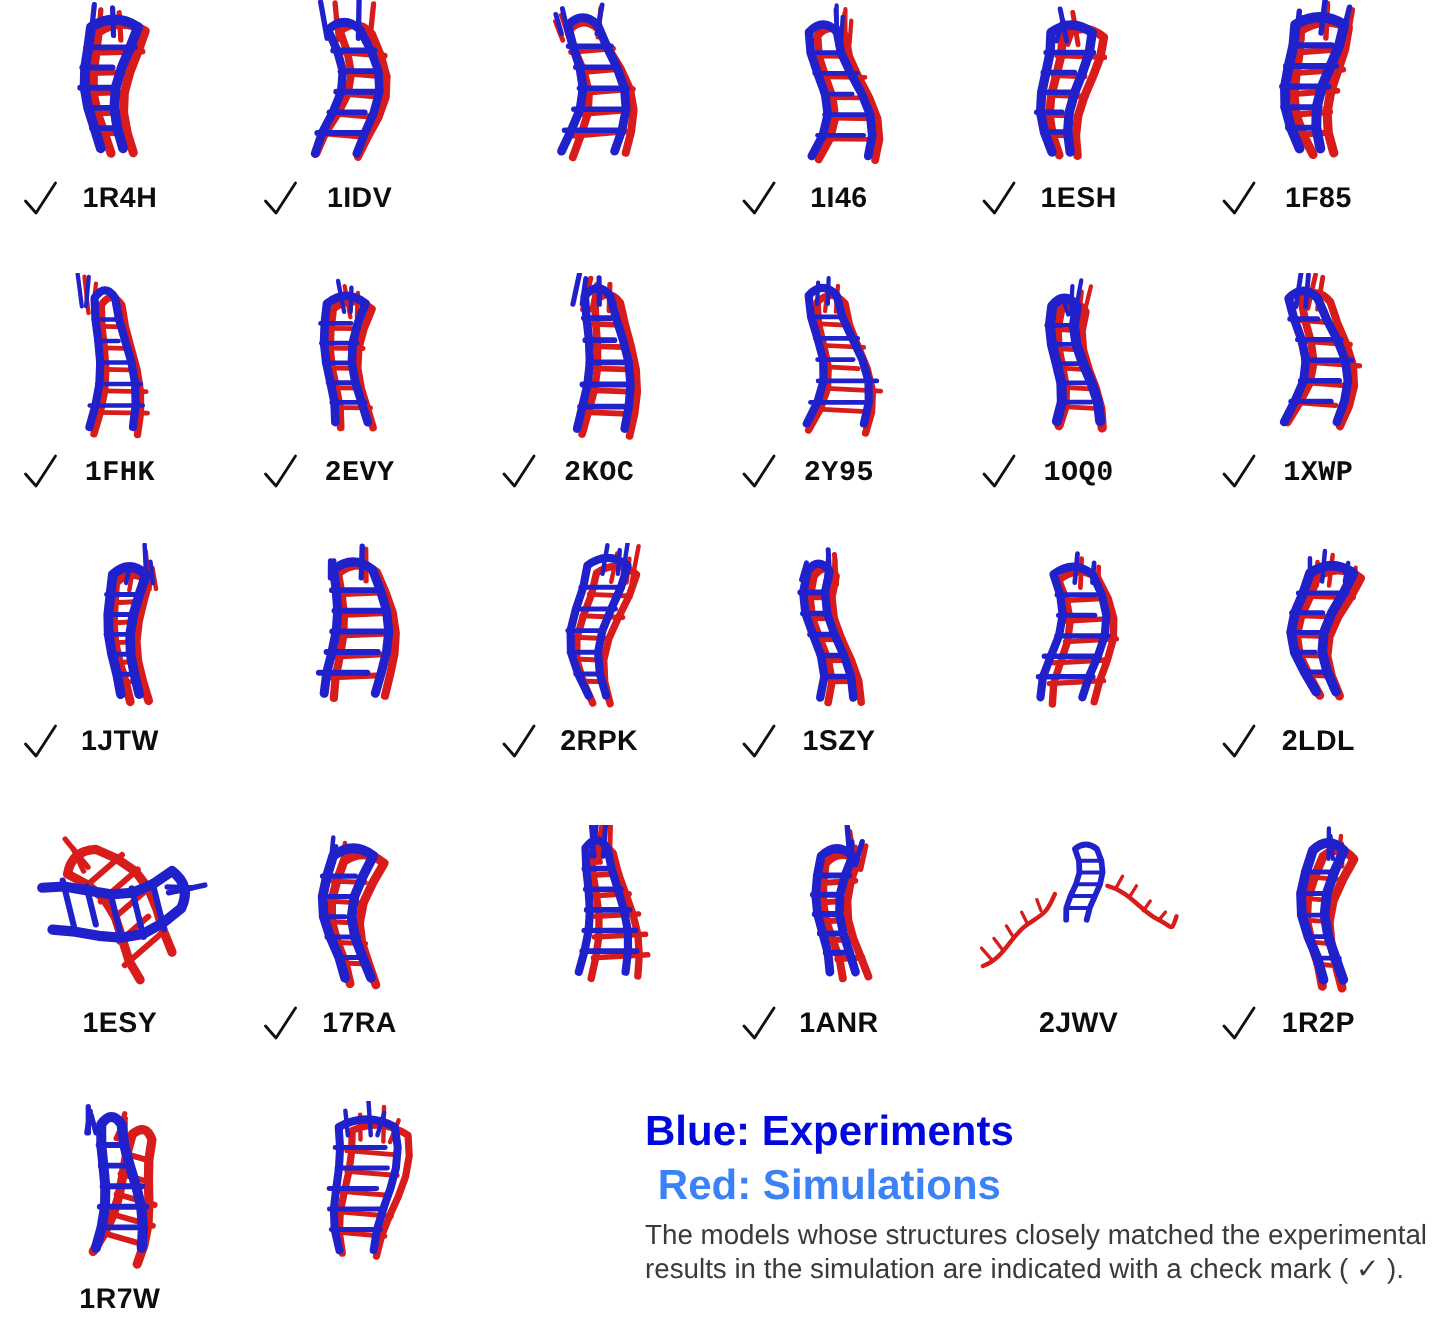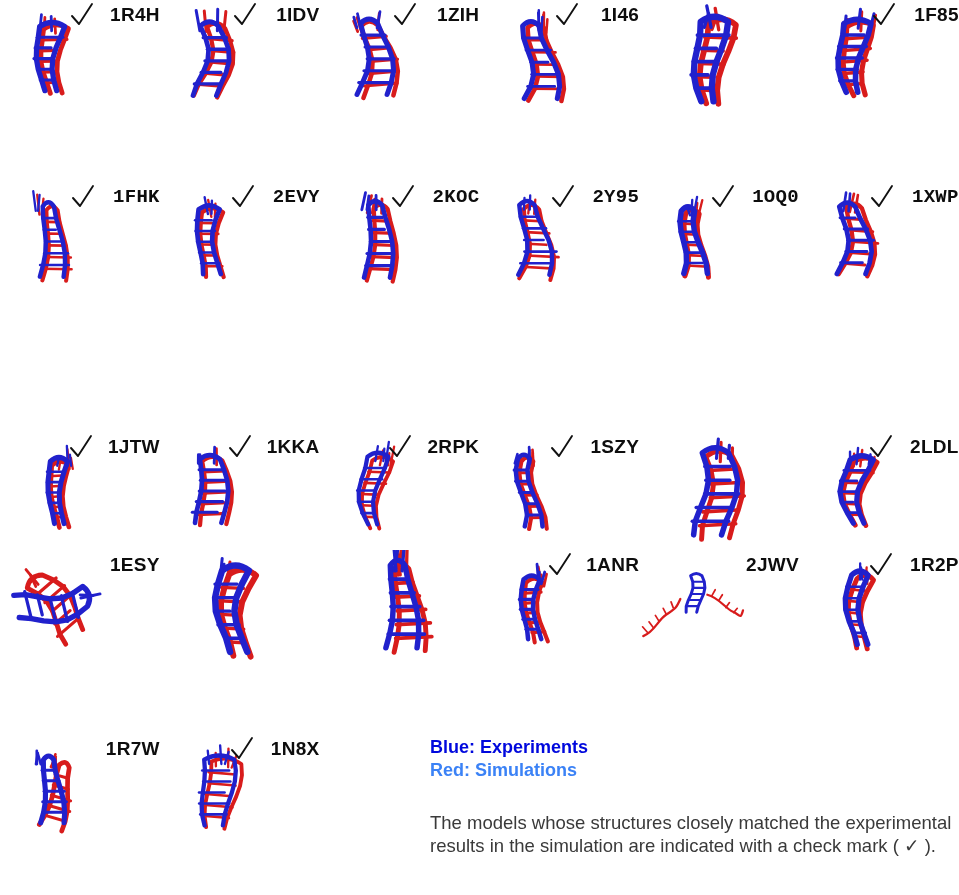--- a/index.html
+++ b/index.html
@@ -7,41 +7,41 @@
     position:relative;
     width:959px;height:895px;
     background:#ffffff;
     font-family:"Liberation Sans", sans-serif;
     overflow:hidden;
   }
   .grid{position:absolute;top:0;left:0;width:959px;}
   .row{display:flex;width:959px;}
   .cell{
     flex:0 0 159.8px;
-    display:flex;flex-direction:row;align-items:stretch;
+    display:flex;flex-direction:column;align-items:stretch;
   }
   .structure{width:100%;height:118px;display:block;}
   .label-row{
     position:relative;
     height:30px;
     display:flex;justify-content:center;align-items:center;
   }
   .check{
     position:absolute;
     left:calc(50% - 66px);
     top:1px;
     width:26px;height:26px;
     stroke:#111;fill:none;stroke-width:1.9;stroke-linecap:round;stroke-linejoin:round;
   }
   .pdb{
     font-size:19px;font-weight:bold;color:#0d0d0d;letter-spacing:0.3px;
   }
   .legend{
     position:absolute;left:430px;top:736px;
-    font-size:18px;font-weight:bold;line-height:1.28;
+    font-size:28px;font-weight:bold;line-height:1.28;text-align:center;
   }
   .caption{
     position:absolute;left:430px;top:812px;width:532px;
     font-size:18.5px;color:#3a3a3a;line-height:1.22;
   }
 </style>
 </head>
 <body>
 
 <div class="figure">
@@ -125,26 +125,20 @@
               <line x1="49.45171699281097" y1="94.12682829300563" x2="91.79162363676087" y2="94.12682829300563" stroke-width="3.9668072616681456"></line>
               <line x1="56.17843753566111" y1="78.95945940477154" x2="93.5978968660387" y2="78.95945940477154" stroke-width="3.9668072616681456"></line>
               <line x1="60.2593826040715" y1="63.79209051653743" x2="94.93746305235715" y2="63.79209051653743" stroke-width="3.9668072616681456"></line>
               <line x1="57.58337365600581" y1="48.624721628303334" x2="84.92448039687112" y2="48.624721628303334" stroke-width="3.9668072616681456"></line>
               <line x1="52.34420941000832" y1="33.457352740069226" x2="83.121538073136" y2="33.457352740069226" stroke-width="3.9668072616681456"></line>
               <line x1="52.21372482836247" y1="24.28998385183513" x2="47.887725927904256" y2="6.22491061501205" stroke-width="3.570126535501331"></line>
               <line x1="72.89932557199151" y1="24.28998385183513" x2="76.62315166139976" y2="3.602311110123992" stroke-width="3.570126535501331"></line>
               <line x1="47.22040613185615" y1="24.28998385183513" x2="43.191479914858945" y2="10.41800688020885" stroke-width="3.570126535501331"></line>
             </g>
           </svg>
-    <div class="label-row">
-      <svg class="check" viewBox="0 0 26 26">
-        <path d="M3 15 L10 23 L23 3"></path>
-      </svg>
-      <span class="pdb">1ZIH</span>
-    </div>
   </div>
         <div class="cell">
     <svg class="structure" viewBox="0 0 150 128">
             <g stroke="#d81c1c" fill="none" stroke-linecap="round" stroke-linejoin="round" transform="translate(5.6 2.7) rotate(0.7 75 64)">
               <path d="M 55.8 112.8 L 63.8 97.9 L 67.4 82.9 L 65.4 68.0 L 60.0 53.0 L 55.0 38.1 L 53.8 23.2 Q 64.0 12.2 74.1 23.2 L 76.9 38.1 L 83.9 53.0 L 92.0 68.0 L 98.0 82.9 L 99.5 97.9 L 96.6 112.8" stroke-width="5.666806783154607"></path>
               <line x1="59.972957739993156" y1="97.88292771546791" x2="93.34768413284417" y2="97.88292771546791" stroke-width="3.4261721455026417"></line>
               <line x1="65.00106026476524" y1="82.93814197493097" x2="96.74610888729461" y2="82.93814197493097" stroke-width="3.4261721455026417"></line>
               <line x1="63.80499254840299" y1="67.99335623439401" x2="85.03067237990761" y2="67.99335623439401" stroke-width="3.4261721455026417"></line>
               <line x1="57.91642811924873" y1="53.04857049385707" x2="88.58357779476381" y2="53.04857049385707" stroke-width="3.4261721455026417"></line>
               <line x1="53.88050420118737" y1="38.10378475332011" x2="78.14454914359493" y2="38.10378475332011" stroke-width="3.4261721455026417"></line>
@@ -187,20 +181,26 @@
               <path d="M 55.9 109.9 L 50.5 95.5 L 47.7 81.1 L 48.5 66.8 L 51.6 52.4 L 54.6 38.0 L 55.2 23.6 Q 70.1 12.6 85.0 23.6 L 82.9 38.0 L 78.0 52.4 L 72.4 66.8 L 68.4 81.1 L 67.3 95.5 L 69.1 109.9" stroke-width="6.812022789940238"></path>
               <line x1="49.72099136951996" y1="95.53097413325061" x2="67.40835440991856" y2="95.53097413325061" stroke-width="3.9981938699260353"></line>
               <line x1="44.887545250177936" y1="81.14934253754716" x2="63.08765326069129" y2="81.14934253754716" stroke-width="3.9981938699260353"></line>
               <line x1="47.26983272989564" y1="66.76771094184369" x2="73.71418636501443" y2="66.76771094184369" stroke-width="3.9981938699260353"></line>
               <line x1="49.636054231572395" y1="52.38607934614023" x2="72.16511281906645" y2="52.38607934614023" stroke-width="3.9981938699260353"></line>
               <line x1="51.698736233919625" y1="38.00444775043675" x2="85.88743781977232" y2="38.00444775043675" stroke-width="3.9981938699260353"></line>
               <line x1="59.17859293764782" y1="29.6228161547333" x2="63.82851564569724" y2="14.83819897659123" stroke-width="3.5983744829334317"></line>
               <line x1="66.5242579994942" y1="29.6228161547333" x2="61.868822483460875" y2="6.472742693498731" stroke-width="3.5983744829334317"></line>
             </g>
           </svg>
+    <div class="label-row">
+      <svg class="check" viewBox="0 0 26 26">
+        <path d="M3 15 L10 23 L23 3"></path>
+      </svg>
+      <span class="pdb">1ESH</span>
+    </div>
   </div>
         <div class="cell">
     <svg class="structure" viewBox="0 0 150 128">
             <g stroke="#d81c1c" fill="none" stroke-linecap="round" stroke-linejoin="round" transform="translate(6.5 3.5) rotate(-4.3 75 64)">
               <path d="M 61.4 107.3 L 55.2 92.4 L 51.2 77.5 L 50.9 62.6 L 53.6 47.7 L 57.0 32.8 L 58.3 17.9 Q 76.0 6.9 93.7 17.9 L 90.0 32.8 L 83.8 47.7 L 77.6 62.6 L 73.8 77.5 L 73.5 92.4 L 76.4 107.3" stroke-width="6.6486585225909955"></path>
               <line x1="53.0852968945752" y1="92.41432473963748" x2="72.550319871008" y2="92.41432473963748" stroke-width="4.3946596177760515"></line>
               <line x1="49.70025712740022" y1="77.51973776270947" x2="75.91532361943582" y2="77.51973776270947" stroke-width="4.3946596177760515"></line>
               <line x1="48.80259806148996" y1="62.62515078578144" x2="82.27810722389587" y2="62.62515078578144" stroke-width="4.3946596177760515"></line>
               <line x1="51.63266914753359" y1="47.73056380885343" x2="87.65251417035154" y2="47.73056380885343" stroke-width="4.3946596177760515"></line>
               <line x1="55.76214795191503" y1="32.83597683192541" x2="84.82959795364417" y2="32.83597683192541" stroke-width="4.3946596177760515"></line>
@@ -407,21 +407,21 @@
             </g>
           </svg>
     <div class="label-row">
       <svg class="check" viewBox="0 0 26 26">
         <path d="M3 15 L10 23 L23 3"></path>
       </svg>
       <span class="pdb">1XWP</span>
     </div>
   </div>
       </div>
-      <div class="row" style="height: 188px; align-items: flex-end;">
+      <div class="row" style="height: 188px;">
         <div class="cell">
     <svg class="structure" viewBox="0 0 150 128">
             <g stroke="#d81c1c" fill="none" stroke-linecap="round" stroke-linejoin="round" transform="translate(4.3 5.6) rotate(-3.2 75 64)">
               <path d="M 75.7 109.3 L 73.0 94.9 L 69.4 80.5 L 66.9 66.1 L 66.6 51.7 L 68.2 37.3 L 69.9 22.9 Q 81.9 11.9 93.9 22.9 L 89.1 37.3 L 84.8 51.7 L 82.4 66.1 L 82.8 80.5 L 85.5 94.9 L 89.0 109.3" stroke-width="6.395133240148425"></path>
               <line x1="71.88704298332406" y1="94.87618226185441" x2="84.9169650435866" y2="94.87618226185441" stroke-width="3.591306658554822"></line>
               <line x1="67.8575173618032" y1="80.47605150938034" x2="79.11490784575588" y2="80.47605150938034" stroke-width="3.591306658554822"></line>
               <line x1="65.15430303027607" y1="66.07592075690627" x2="80.53698897807301" y2="66.07592075690627" stroke-width="3.591306658554822"></line>
               <line x1="65.5295057137274" y1="51.6757900044322" x2="84.19028790383803" y2="51.6757900044322" stroke-width="3.591306658554822"></line>
               <line x1="65.3872339930086" y1="37.27565925195813" x2="89.24285234528796" y2="37.27565925195813" stroke-width="3.591306658554822"></line>
               <line x1="79.52172532485227" y1="28.875528499484062" x2="82.24429950856964" y2="16.553841449320316" stroke-width="3.23217599269934"></line>
@@ -465,26 +465,20 @@
               <line x1="45.38571257923442" y1="93.81639170584579" x2="80.41383143254703" y2="93.81639170584579" stroke-width="4.299930656189099"></line>
               <line x1="50.954979883184585" y1="78.88651918123166" x2="87.98877346964674" y2="78.88651918123166" stroke-width="4.299930656189099"></line>
               <line x1="55.04095097323511" y1="63.95664665661752" x2="91.55547159436443" y2="63.95664665661752" stroke-width="4.299930656189099"></line>
               <line x1="56.643523125456966" y1="49.02677413200339" x2="94.2891998112304" y2="49.02677413200339" stroke-width="4.299930656189099"></line>
               <line x1="54.845848358608215" y1="34.09690160738924" x2="89.69006609298152" y2="34.09690160738924" stroke-width="4.299930656189099"></line>
               <line x1="53.71376122603613" y1="25.167029082775116" x2="53.818553521059926" y2="13.031695857644081" stroke-width="3.8699375905701894"></line>
               <line x1="76.00346173974174" y1="25.167029082775116" x2="76.69707698164927" y2="2.330646585673094" stroke-width="3.8699375905701894"></line>
               <line x1="54.09708244702267" y1="25.167029082775116" x2="56.121185240097816" y2="12.988114818930626" stroke-width="3.8699375905701894"></line>
             </g>
           </svg>
-    <div class="label-row">
-      <svg class="check" viewBox="0 0 26 26">
-        <path d="M3 15 L10 23 L23 3"></path>
-      </svg>
-      <span class="pdb">1KKA</span>
-    </div>
   </div>
         <div class="cell">
     <svg class="structure" viewBox="0 0 150 128">
             <g stroke="#d81c1c" fill="none" stroke-linecap="round" stroke-linejoin="round" transform="translate(4.7 5.7) rotate(2.2 75 64)">
               <path d="M 66.9 110.4 L 59.3 94.7 L 54.1 79.0 L 53.8 63.4 L 57.7 47.7 L 63.0 32.0 L 66.0 16.3 Q 80.6 5.3 95.1 16.3 L 90.3 32.0 L 83.2 47.7 L 76.8 63.4 L 73.7 79.0 L 75.0 94.7 L 79.5 110.4" stroke-width="5.301385889947414"></path>
               <line x1="57.54075180710552" y1="94.73796337936074" x2="72.81120524489413" y2="94.73796337936074" stroke-width="3.5768154674209653"></line>
               <line x1="52.83279819287643" y1="79.04711349494755" x2="70.52336517877856" y2="79.04711349494755" stroke-width="3.5768154674209653"></line>
               <line x1="51.83178887530402" y1="63.35626361053437" x2="74.46138195769085" y2="63.35626361053437" stroke-width="3.5768154674209653"></line>
               <line x1="56.574880758867465" y1="47.66541372612119" x2="86.38103084583211" y2="47.66541372612119" stroke-width="3.5768154674209653"></line>
               <line x1="61.31170091402415" y1="31.974563841708004" x2="91.17096517064635" y2="31.974563841708004" stroke-width="3.5768154674209653"></line>
@@ -645,20 +639,26 @@
               <path d="M 64.3 110.5 L 60.1 95.8 L 53.7 81.1 L 48.9 66.4 L 48.1 51.7 L 51.2 37.0 L 55.7 22.3 Q 70.2 11.3 84.8 22.3 L 77.2 37.0 L 71.1 51.7 L 69.0 66.4 L 71.5 81.1 L 77.1 95.8 L 83.0 110.5" stroke-width="7.0258181996643545"></path>
               <line x1="59.025165137428765" y1="95.76941134997953" x2="75.7790530387525" y2="95.76941134997953" stroke-width="3.6251445583533495"></line>
               <line x1="51.231650851038694" y1="81.0707798122118" x2="74.1879624143812" y2="81.0707798122118" stroke-width="3.6251445583533495"></line>
               <line x1="48.27613374953791" y1="66.37214827444404" x2="64.20625452609829" y2="66.37214827444404" stroke-width="3.6251445583533495"></line>
               <line x1="47.22695568073212" y1="51.6735167366763" x2="68.23165031113214" y2="51.6735167366763" stroke-width="3.6251445583533495"></line>
               <line x1="47.954195216994734" y1="36.97488519890854" x2="71.89036754844645" y2="36.97488519890854" stroke-width="3.6251445583533495"></line>
               <line x1="53.0321901557285" y1="28.2762536611408" x2="57.84156301154454" y2="15.409041365608573" stroke-width="3.2626301025180147"></line>
               <line x1="53.89911994014565" y1="28.2762536611408" x2="55.79798454095308" y2="9.09717938490212" stroke-width="3.2626301025180147"></line>
             </g>
           </svg>
+    <div class="label-row">
+      <svg class="check" viewBox="0 0 26 26">
+        <path d="M3 15 L10 23 L23 3"></path>
+      </svg>
+      <span class="pdb">17RA</span>
+    </div>
   </div>
         <div class="cell">
     <svg class="structure" viewBox="0 0 150 128">
             <g stroke="#d81c1c" fill="none" stroke-linecap="round" stroke-linejoin="round" transform="translate(6.7 4.1) rotate(-3.0 75 64)">
               <path d="M 59.8 106.1 L 63.9 91.2 L 66.9 76.3 L 67.8 61.4 L 66.8 46.5 L 65.2 31.6 L 64.6 16.6 Q 72.6 5.6 80.5 16.6 L 83.5 31.6 L 88.0 46.5 L 92.4 61.4 L 95.2 76.3 L 95.4 91.2 L 93.6 106.1" stroke-width="5.331198908016086"></path>
               <line x1="62.27239079536925" y1="91.20916568549971" x2="101.55280547361161" y2="91.20916568549971" stroke-width="4.000559638114646"></line>
               <line x1="63.71173959773945" y1="76.29638338585696" x2="100.75620815483232" y2="76.29638338585696" stroke-width="4.000559638114646"></line>
               <line x1="65.41003516315125" y1="61.383601086214185" x2="96.44868271720111" y2="61.383601086214185" stroke-width="4.000559638114646"></line>
               <line x1="64.7673203900908" y1="46.47081878657143" x2="90.4000813073242" y2="46.47081878657143" stroke-width="4.000559638114646"></line>
               <line x1="63.72196920018374" y1="31.558036486928657" x2="84.33127720288056" y2="31.558036486928657" stroke-width="4.000559638114646"></line>
@@ -820,26 +820,20 @@
               <line x1="54.34441185109037" y1="92.95149844978005" x2="89.8039244369866" y2="92.95149844978005" stroke-width="3.5538283531554042"></line>
               <line x1="52.93259036138219" y1="78.11417614668608" x2="93.2875461238261" y2="78.11417614668608" stroke-width="3.5538283531554042"></line>
               <line x1="52.7529585467515" y1="63.27685384359211" x2="87.1837951781267" y2="63.27685384359211" stroke-width="3.5538283531554042"></line>
               <line x1="58.43728799538498" y1="48.43953154049814" x2="94.96551935465573" y2="48.43953154049814" stroke-width="3.5538283531554042"></line>
               <line x1="57.10217334249682" y1="33.60220923740417" x2="93.35966163188098" y2="33.60220923740417" stroke-width="3.5538283531554042"></line>
               <line x1="82.90529885334124" y1="24.764886934310198" x2="81.21784552470942" y2="-0.23850790411233902" stroke-width="3.198445517839864"></line>
               <line x1="87.68170056776304" y1="24.764886934310198" x2="92.59642093586896" y2="8.58356212079525" stroke-width="3.198445517839864"></line>
               <line x1="66.32118848622937" y1="24.764886934310198" x2="64.511253971189" y2="6.9409434497356415" stroke-width="3.198445517839864"></line>
             </g>
           </svg>
-    <div class="label-row">
-      <svg class="check" viewBox="0 0 26 26">
-        <path d="M3 15 L10 23 L23 3"></path>
-      </svg>
-      <span class="pdb">1N8X</span>
-    </div>
   </div>
       </div>
     </div>
 
   <div class="legend">
     <div style="color: rgb(0, 8, 221);">Blue: Experiments</div>
     <div style="color: #3b82f6;">Red: Simulations</div>
   </div>
 
   <div class="caption">The models whose structures closely matched the experimental results in the simulation are indicated with a check mark ( ✓ ).</div>

